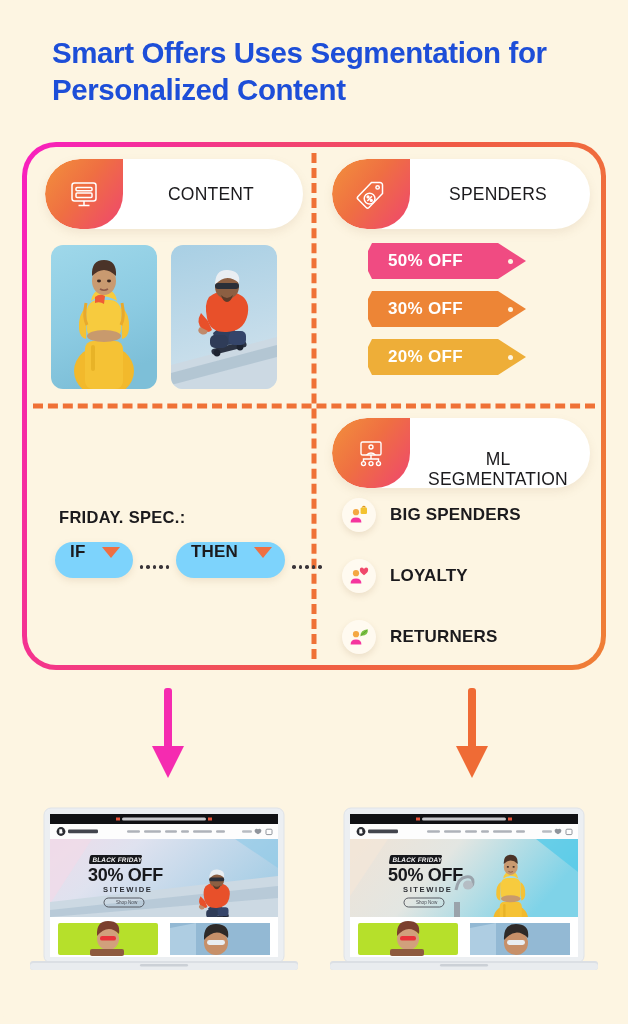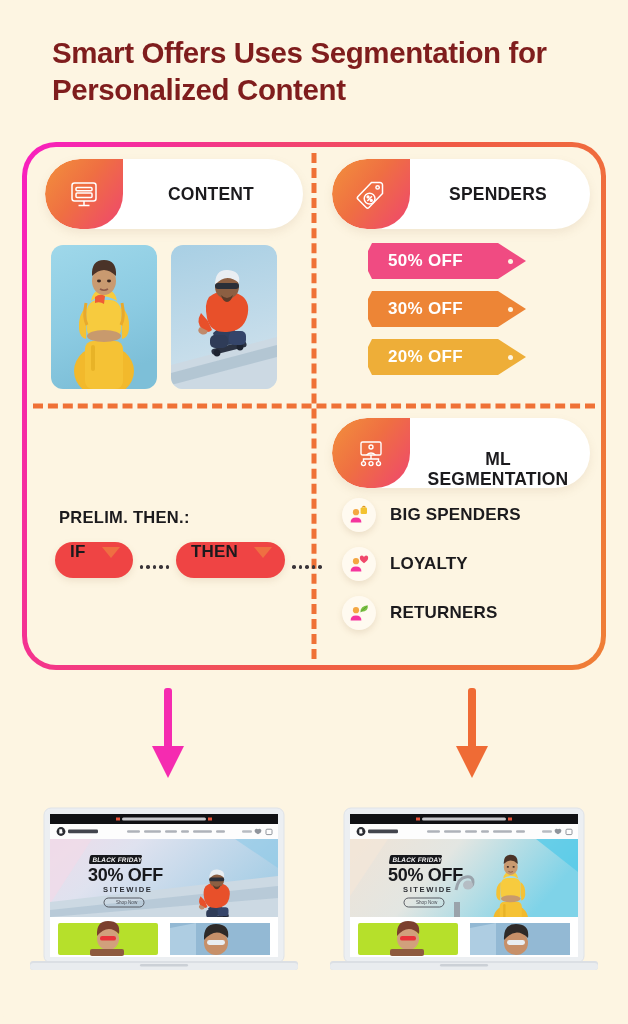--- a/index.html
+++ b/index.html
@@ -27,21 +27,21 @@
   
   .title {
     position: absolute;
     left: 52px;
     top: 34px;
     width: 545px;
     font-size: 29.5px;
     font-weight: bold;
     line-height: 1.27;
     letter-spacing: -0.4px;
-    color: #7f1d1d;
+    color: #1d4ed8;
   }
 
   
   .grid-wrap {
     position: absolute;
     left: 22px;
     top: 142px;
     width: 584px;
     height: 528px;
     border-radius: 34px;
@@ -109,21 +109,21 @@
     border-radius: 35px 0 35px 35px;
     display: flex;
     align-items: center;
     justify-content: center;
   }
   .hdr-blob svg { display: block; }
   .hdr-label {
     flex: 1 1 auto;
     text-align: center;
     font-size: 17.5px;
-    font-weight: bold;
+    font-weight: normal;
     letter-spacing: 0.2px;
     color: #1b1a1d;
     padding: 0 6px 0 2px;
     line-height: 1.16;
   }
   .hdr-label.two { font-size: 17.5px; margin-top: 32px; }
 
   
   .photos {
     position: absolute;
@@ -190,21 +190,21 @@
   }
   .spec-row {
     position: absolute;
     left: 28px;
     top: 136px;
     display: flex;
     align-items: center;
   }
   .pill {
     height: 36px;
-    background: #ef4444;
+    background: #7dd3fc;
     border-radius: 18px;
     box-shadow: 0 3px 7px rgba(160,130,90,0.16);
     display: flex;
     align-items: center;
     padding: 0 13px 16px 15px;
     gap: 16px;
   }
   .pill-text {
     font-size: 17px;
     font-weight: bold;
@@ -231,21 +231,21 @@
     display: block;
   }
 
   
   .segs {
     position: absolute;
     left: 28px;
     top: 92px;
     display: flex;
     flex-direction: column;
-    gap: 15px;
+    gap: 27px;
   }
   .seg {
     display: flex;
     align-items: center;
     gap: 14px;
   }
   .seg-ico {
     width: 34px; height: 34px;
     border-radius: 50%;
     background: #fffaf0;
@@ -388,21 +388,21 @@
             <span>30% OFF</span>
           </div>
           <div class="tag tag-20">
             <span>20% OFF</span>
           </div>
         </div>
       </div>
 
       <div class="quad q-bl">
 
-        <div class="spec-label">PRELIM. THEN.:</div>
+        <div class="spec-label">FRIDAY. SPEC.:</div>
 
         <div class="spec-row">
           <div class="pill">
             <span class="pill-text">IF</span>
             <span class="caret"></span>
           </div>
           <div class="dots">
             <i></i>
               <i></i>
               <i></i>

